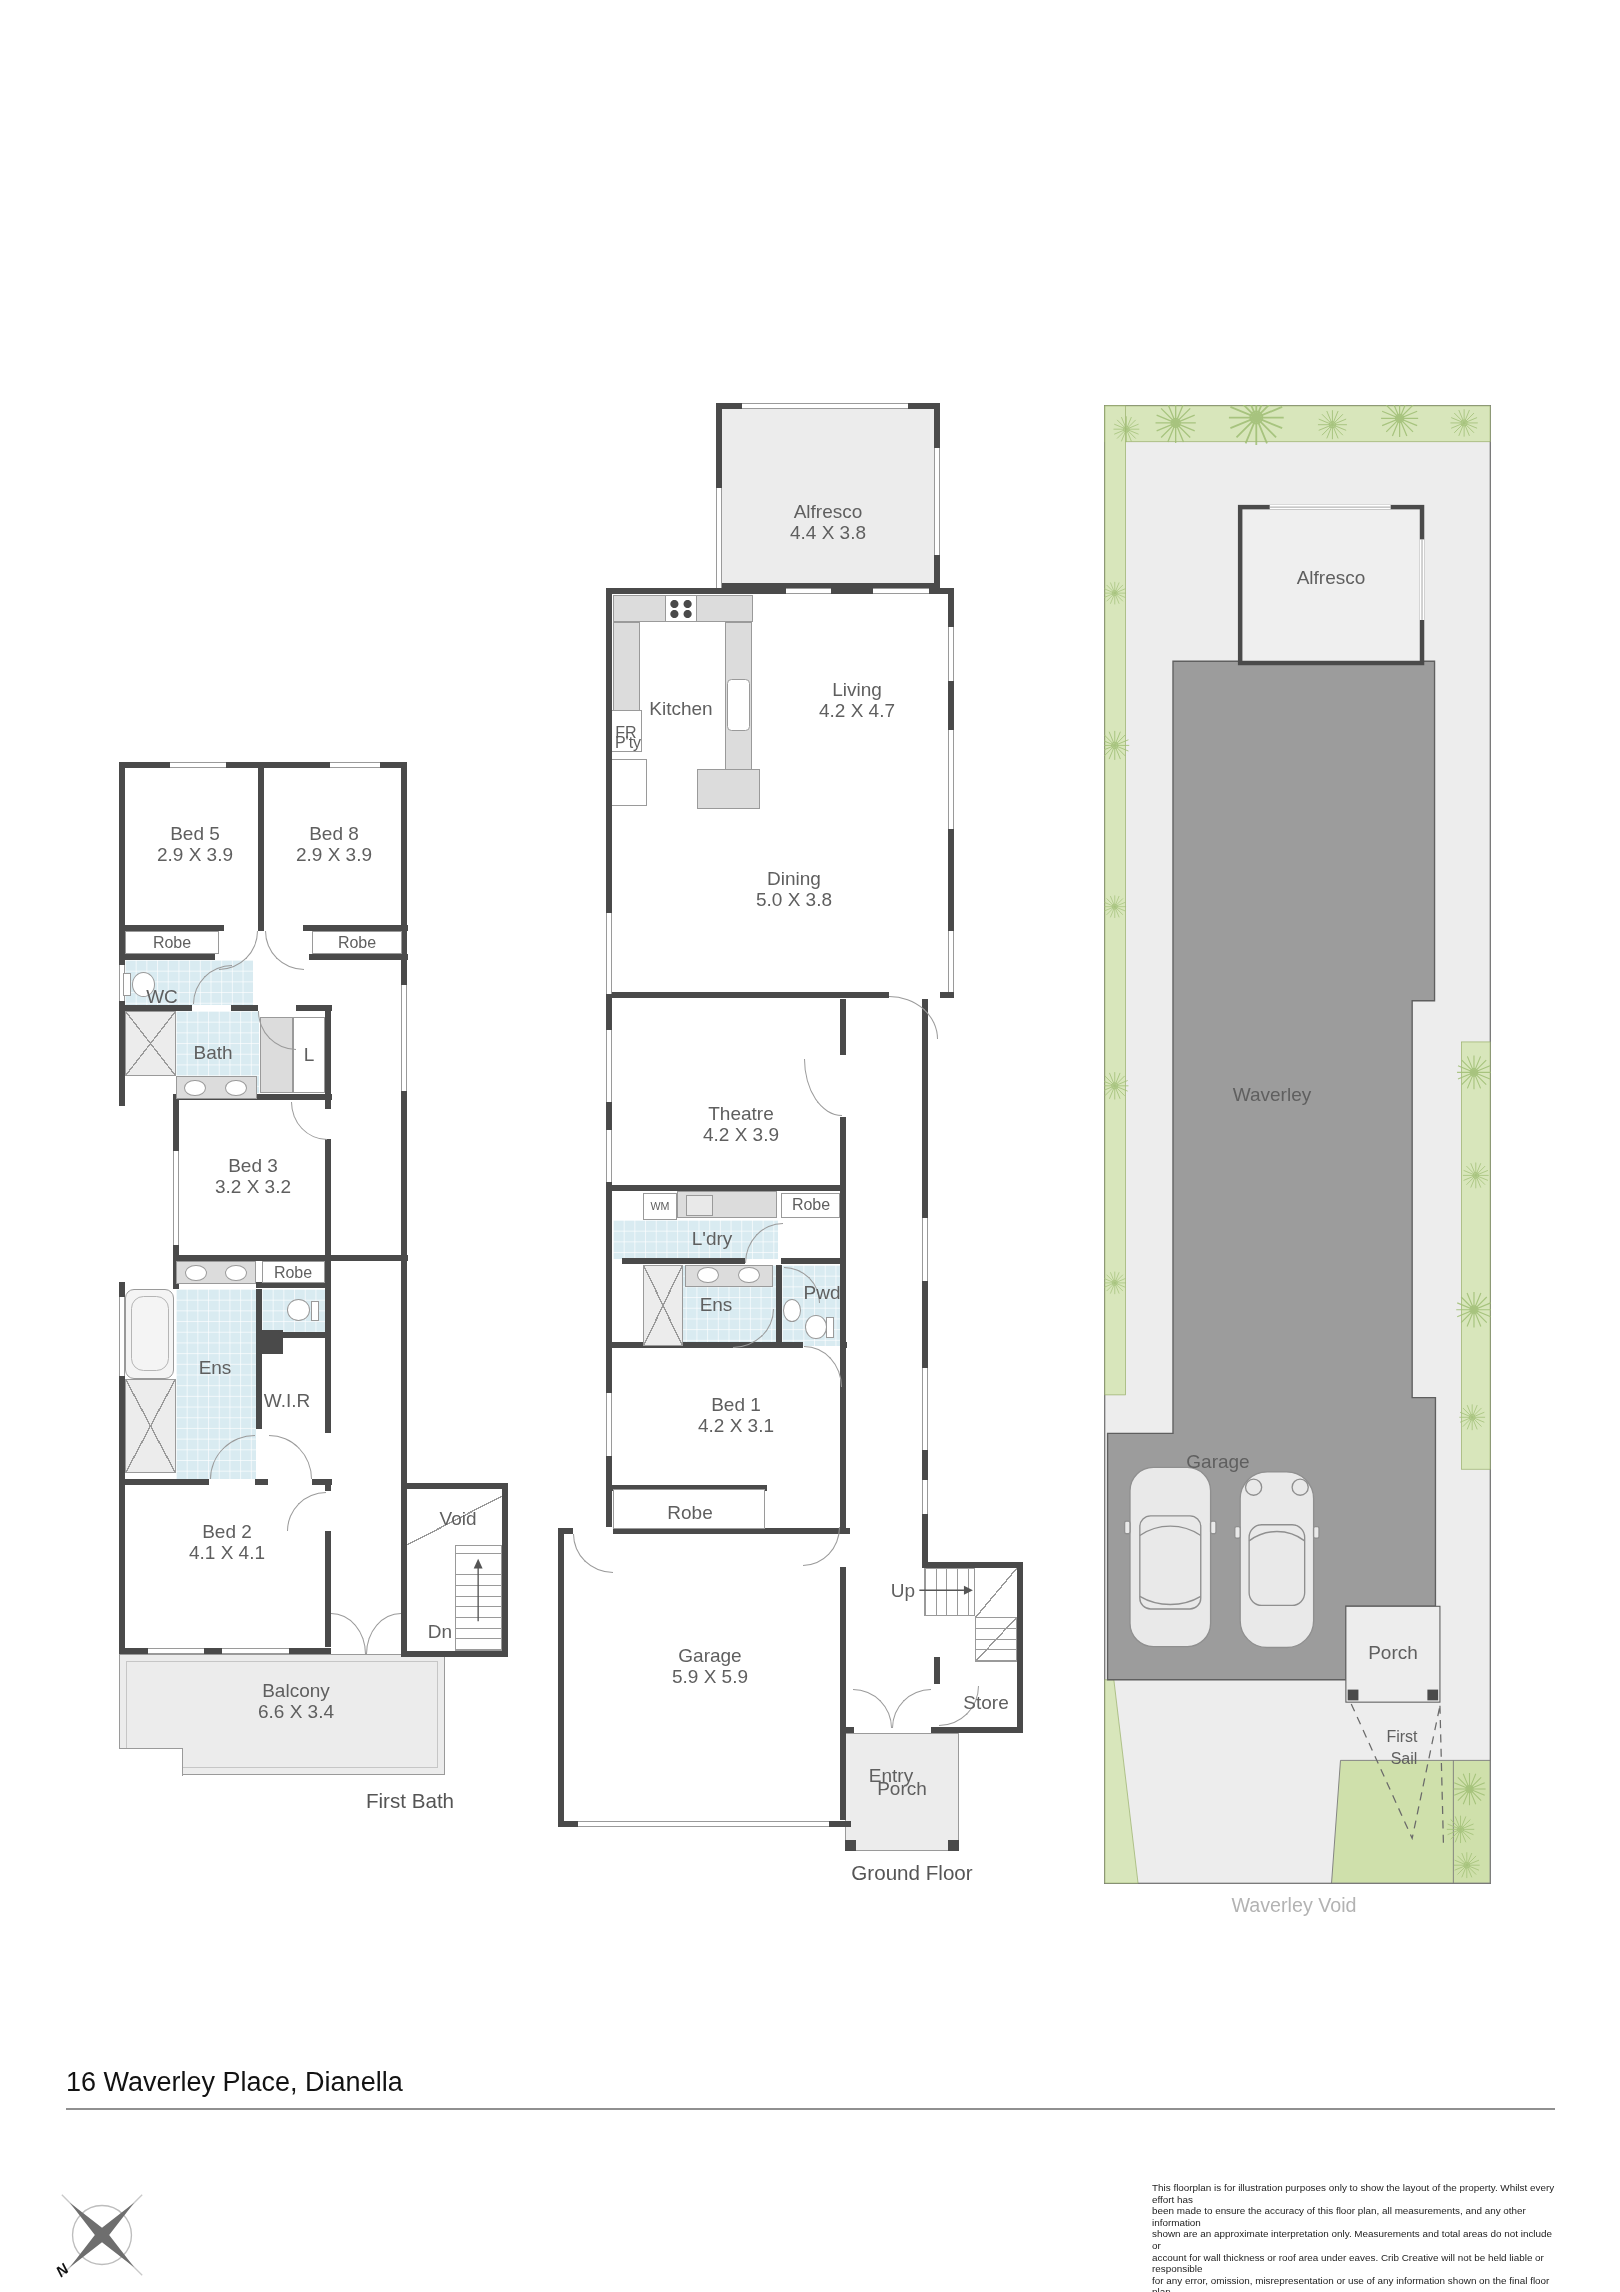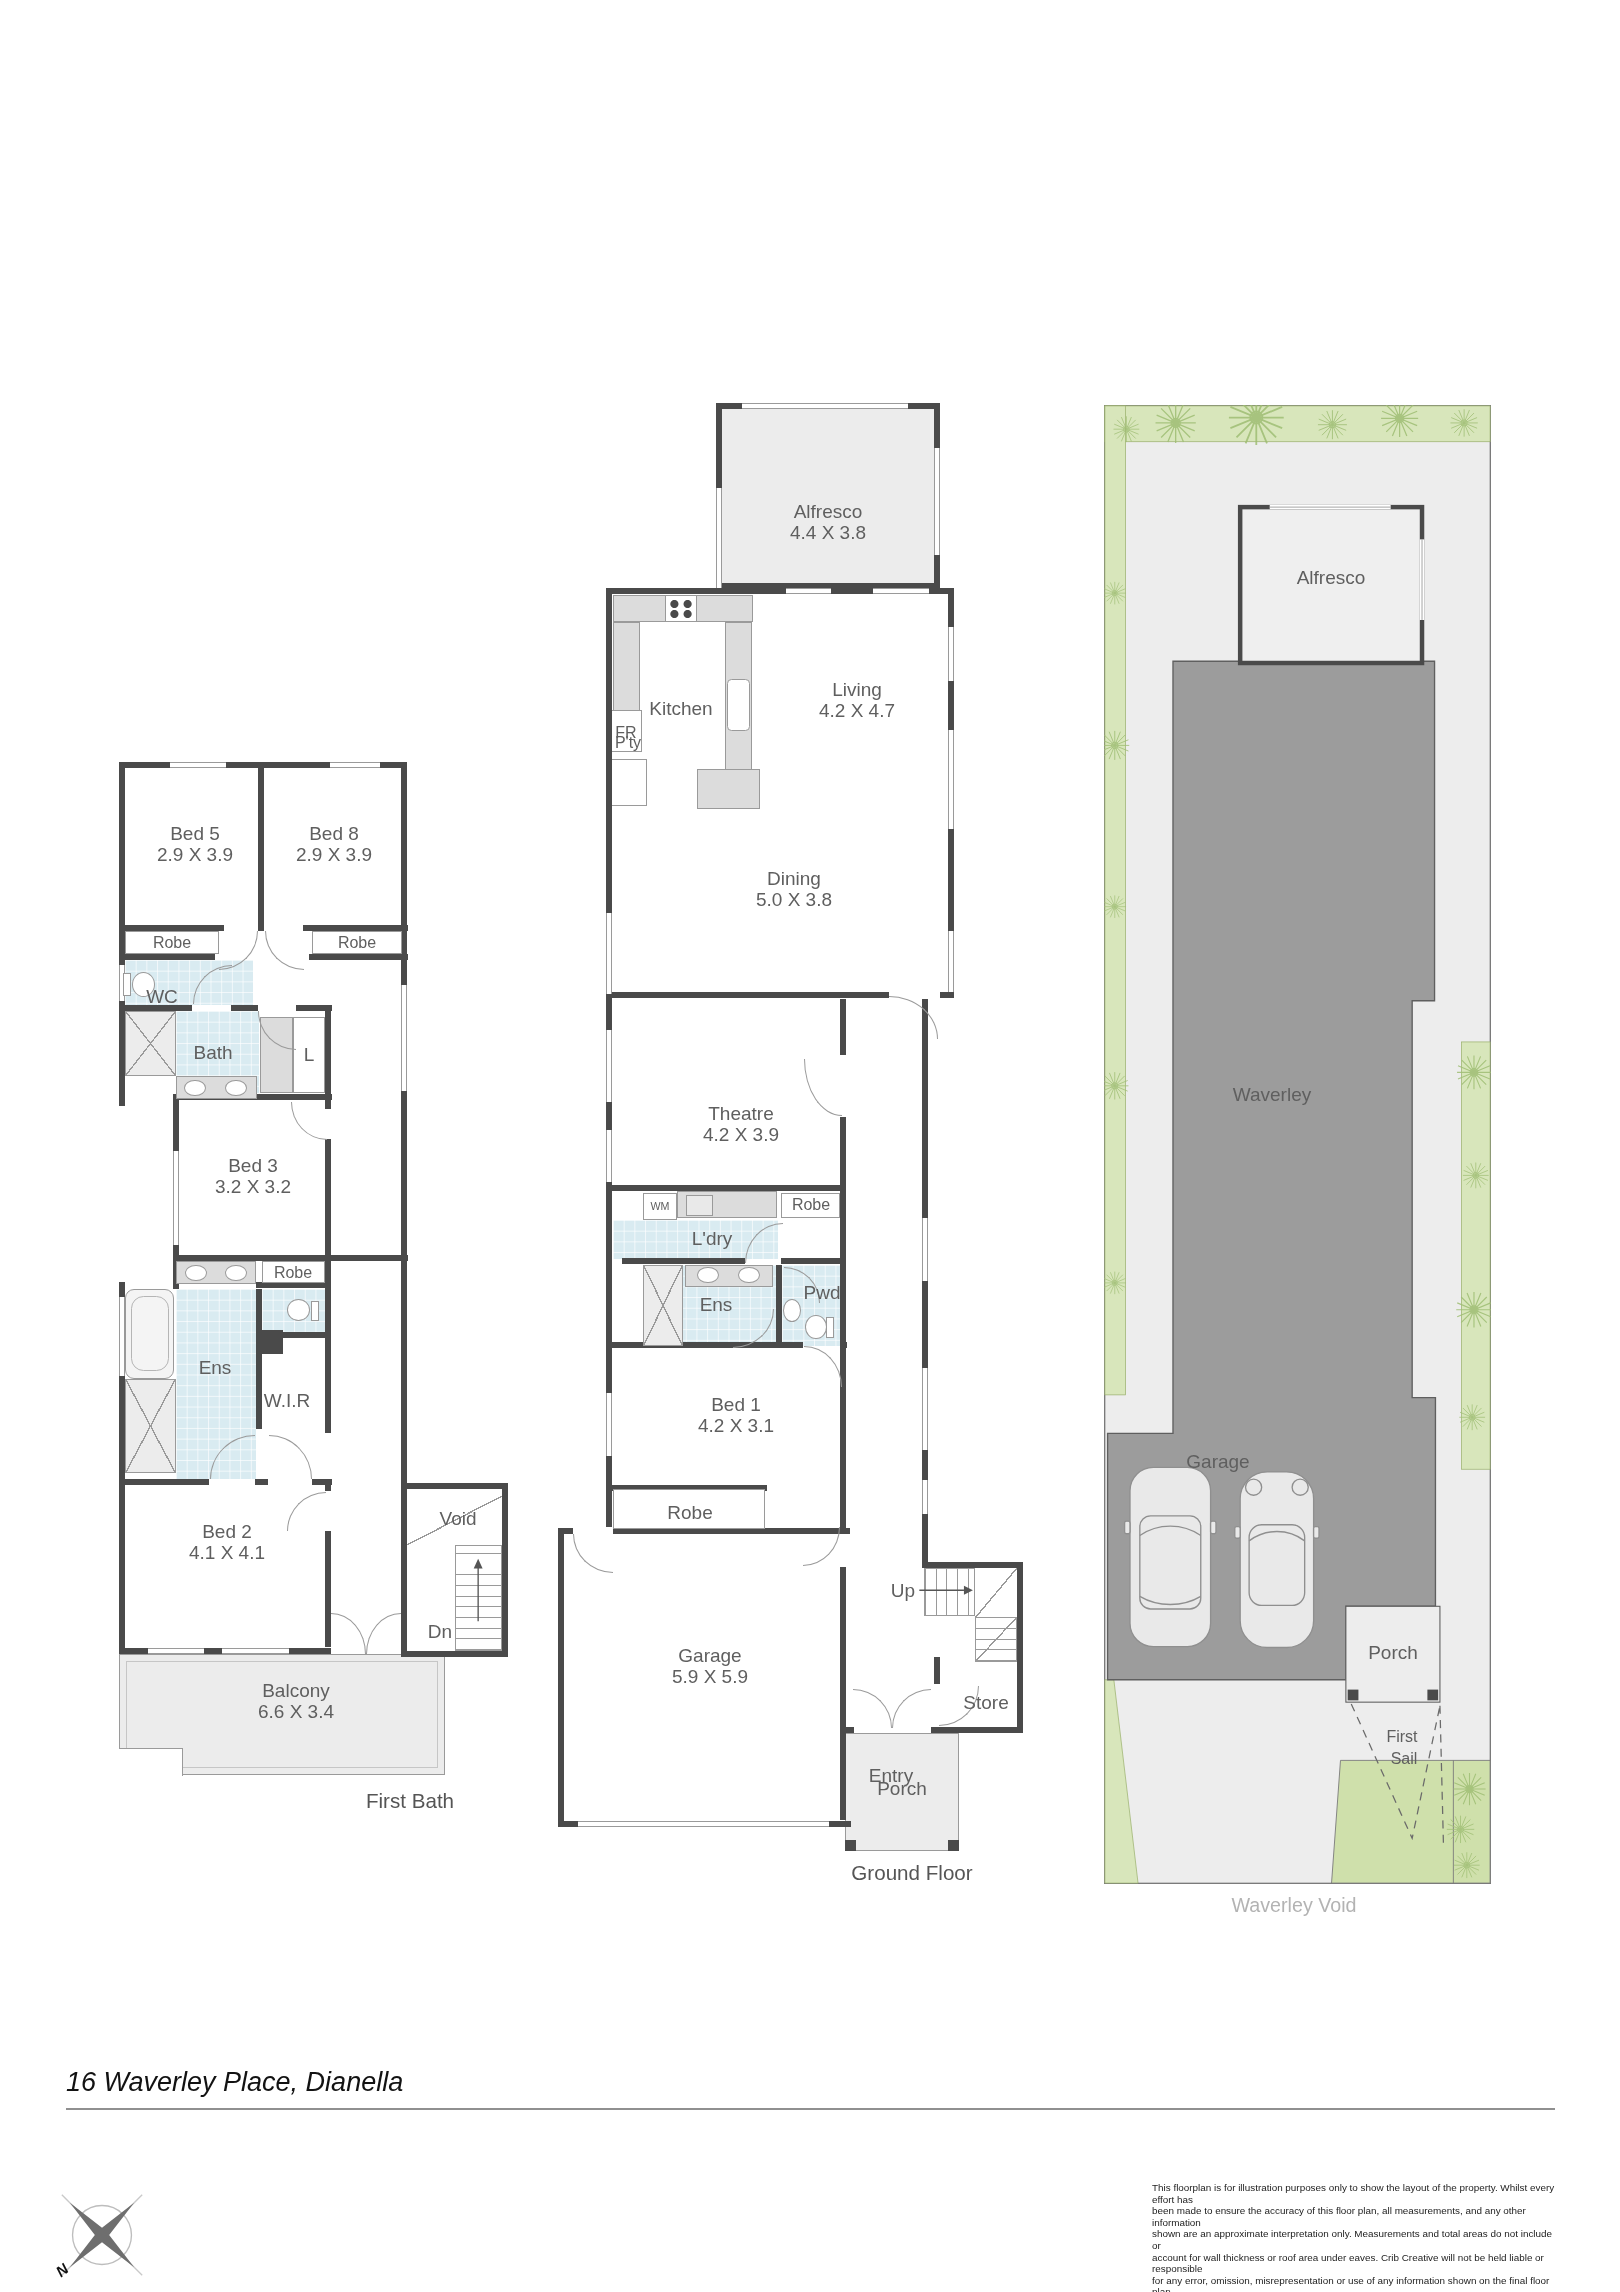--- a/index.html
+++ b/index.html
@@ -34,21 +34,21 @@
         background-image:repeating-linear-gradient(90deg,#9a9a9a 0 0.9px,transparent 0.9px 10.7px);}
   .treads-h{position:absolute;border:0.9px solid #9a9a9a;background:#fff;
         background-image:repeating-linear-gradient(0deg,#9a9a9a 0 0.9px,transparent 0.9px 10.7px);}
   .ell{position:absolute;border:0.9px solid #9a9a9a;border-radius:50%;background:#fff;}
   .rm{position:absolute;transform:translate(-50%,-50%);text-align:center;color:#5f5f5f;
       font-size:19px;line-height:20.6px;white-space:nowrap;}
   .sm{font-size:16px;}
   .xs{font-size:10.7px;}
   .cap{position:absolute;transform:translate(-50%,-50%);color:#555;font-size:20.6px;white-space:nowrap;}
   .street{position:absolute;transform:translate(-50%,-50%);color:#b3b3b3;font-size:19.7px;white-space:nowrap;}
-  .addr{position:absolute;color:#121212;font-size:27px;white-space:nowrap;font-style:italic;}
+  .addr{position:absolute;color:#121212;font-size:27px;white-space:nowrap;}
   .hline{position:absolute;background:#909090;}
   .disc{position:absolute;color:#222;font-size:9.9px;line-height:11.6px;white-space:pre-line;width:405px;}
 </style>
 </head>
 <body>
 
 <div id="canvas">
 
   <div class="layer">
 

